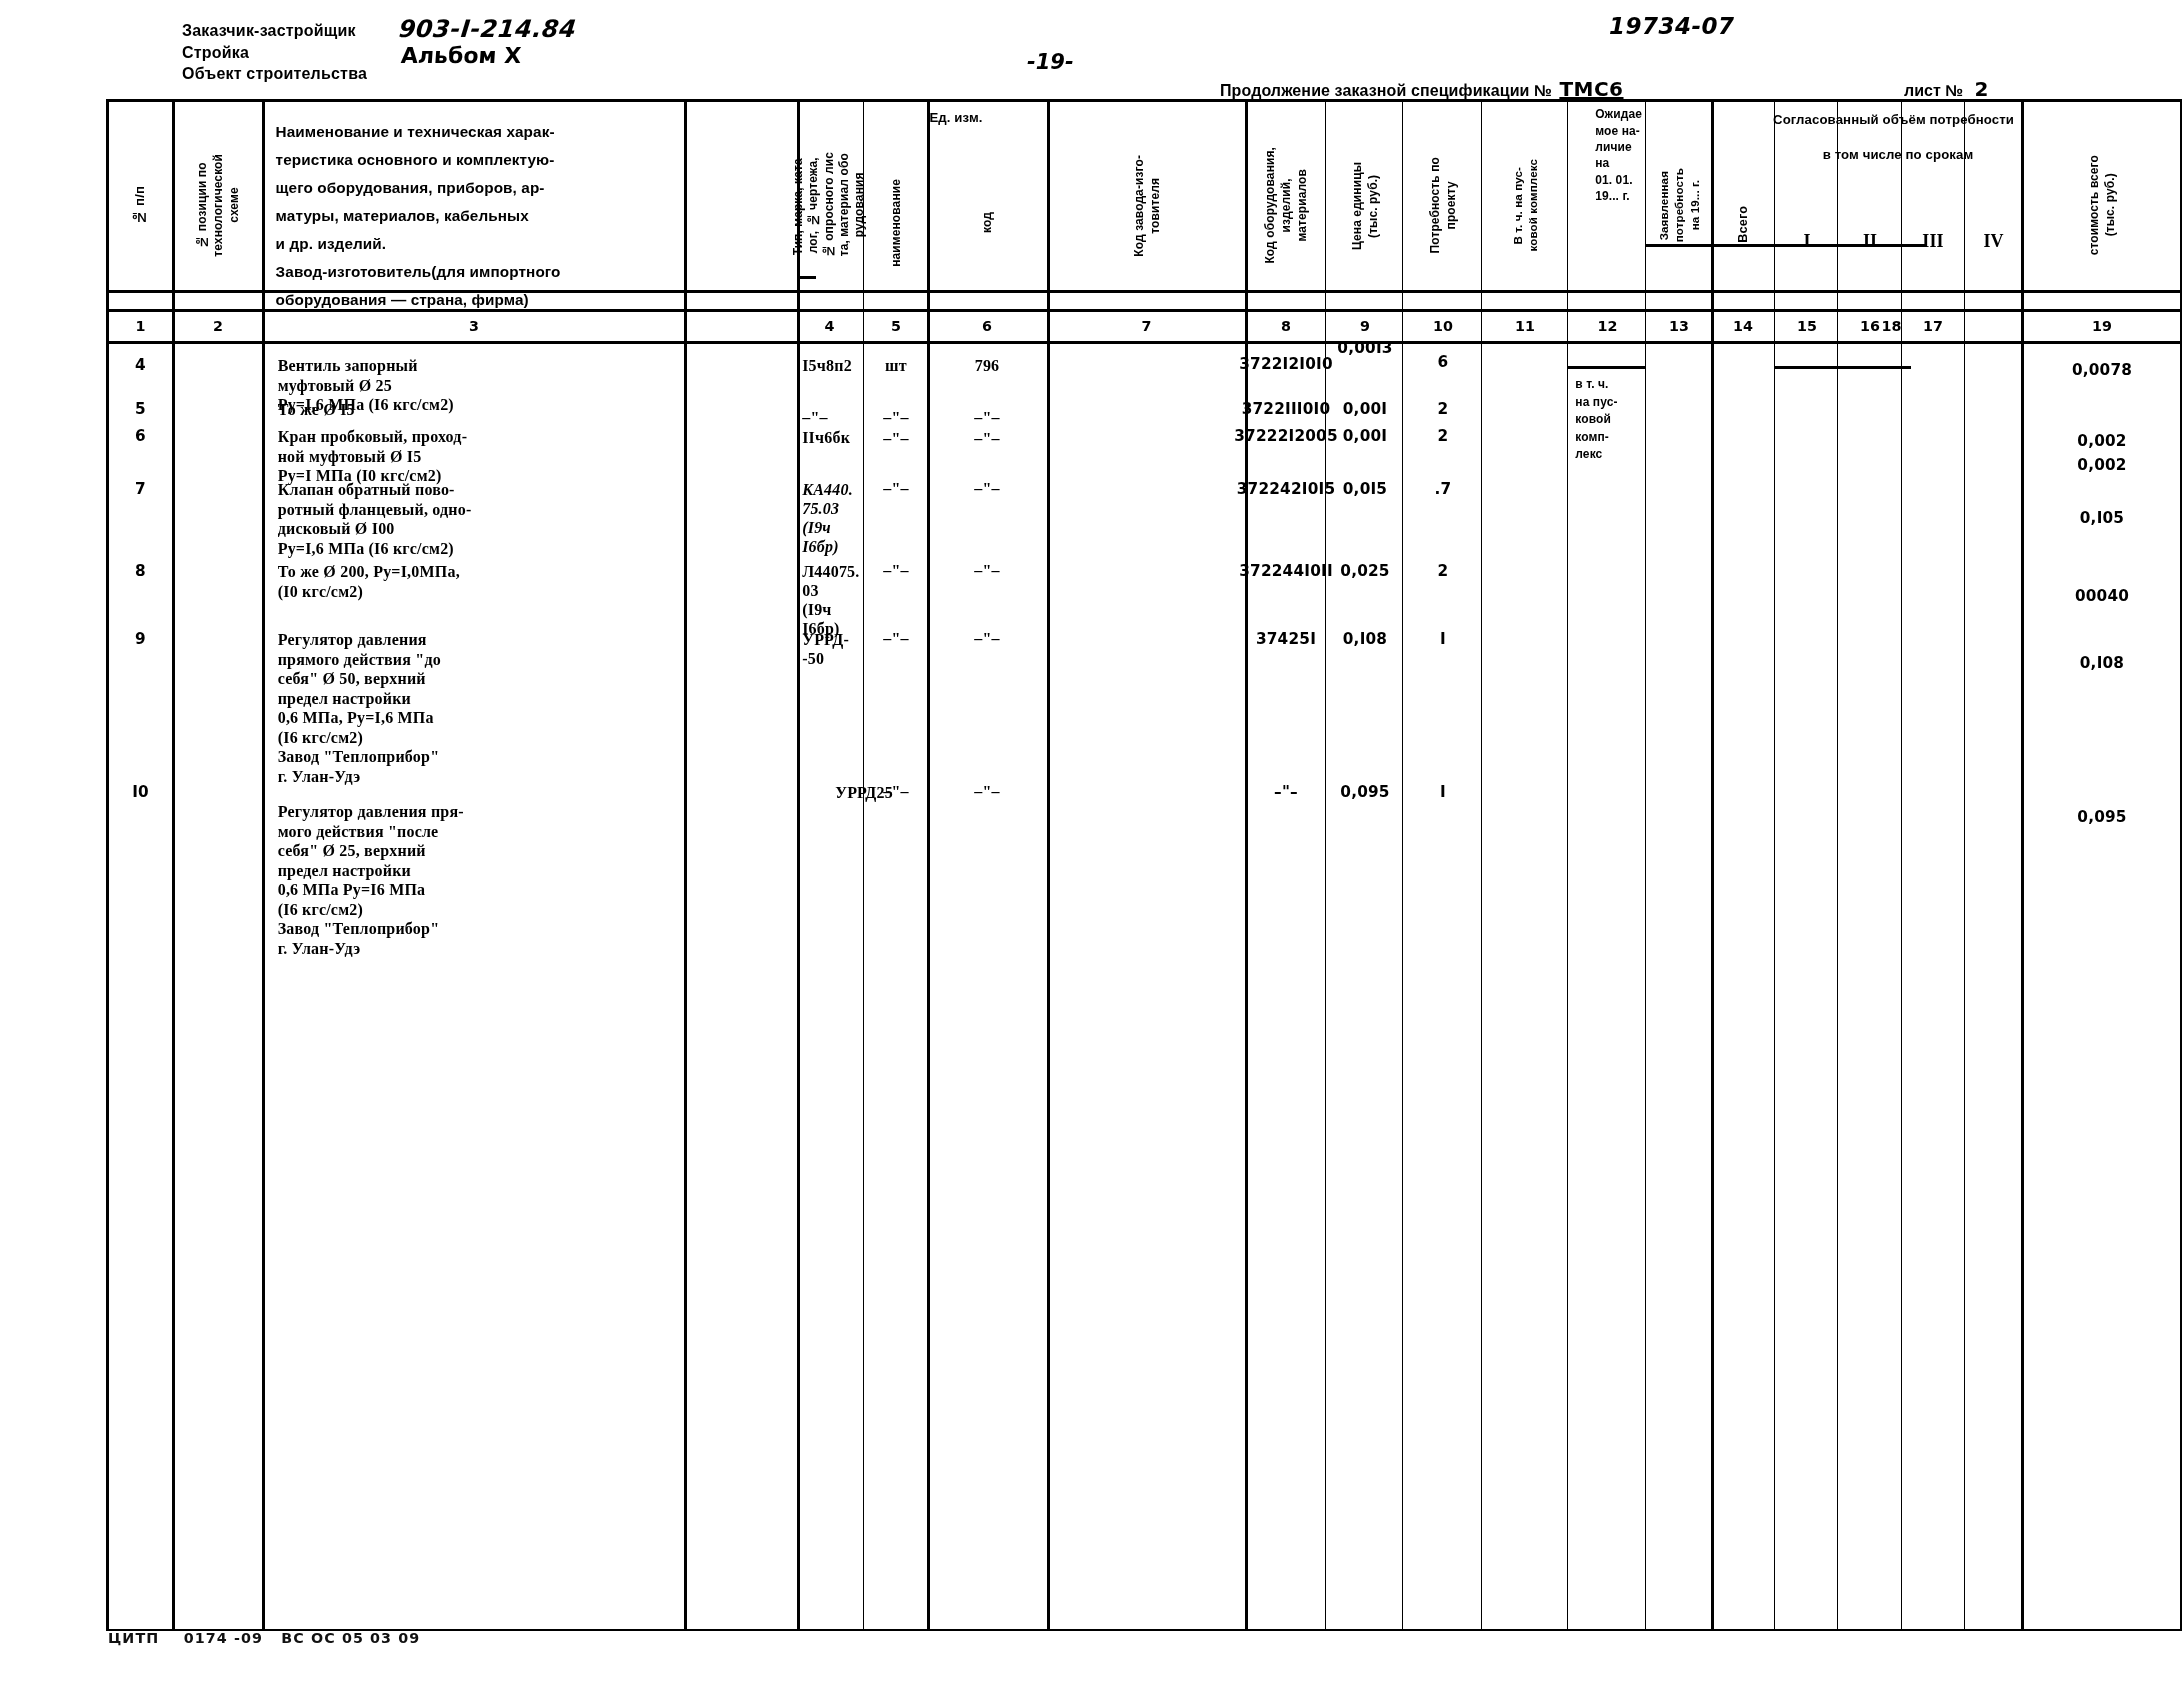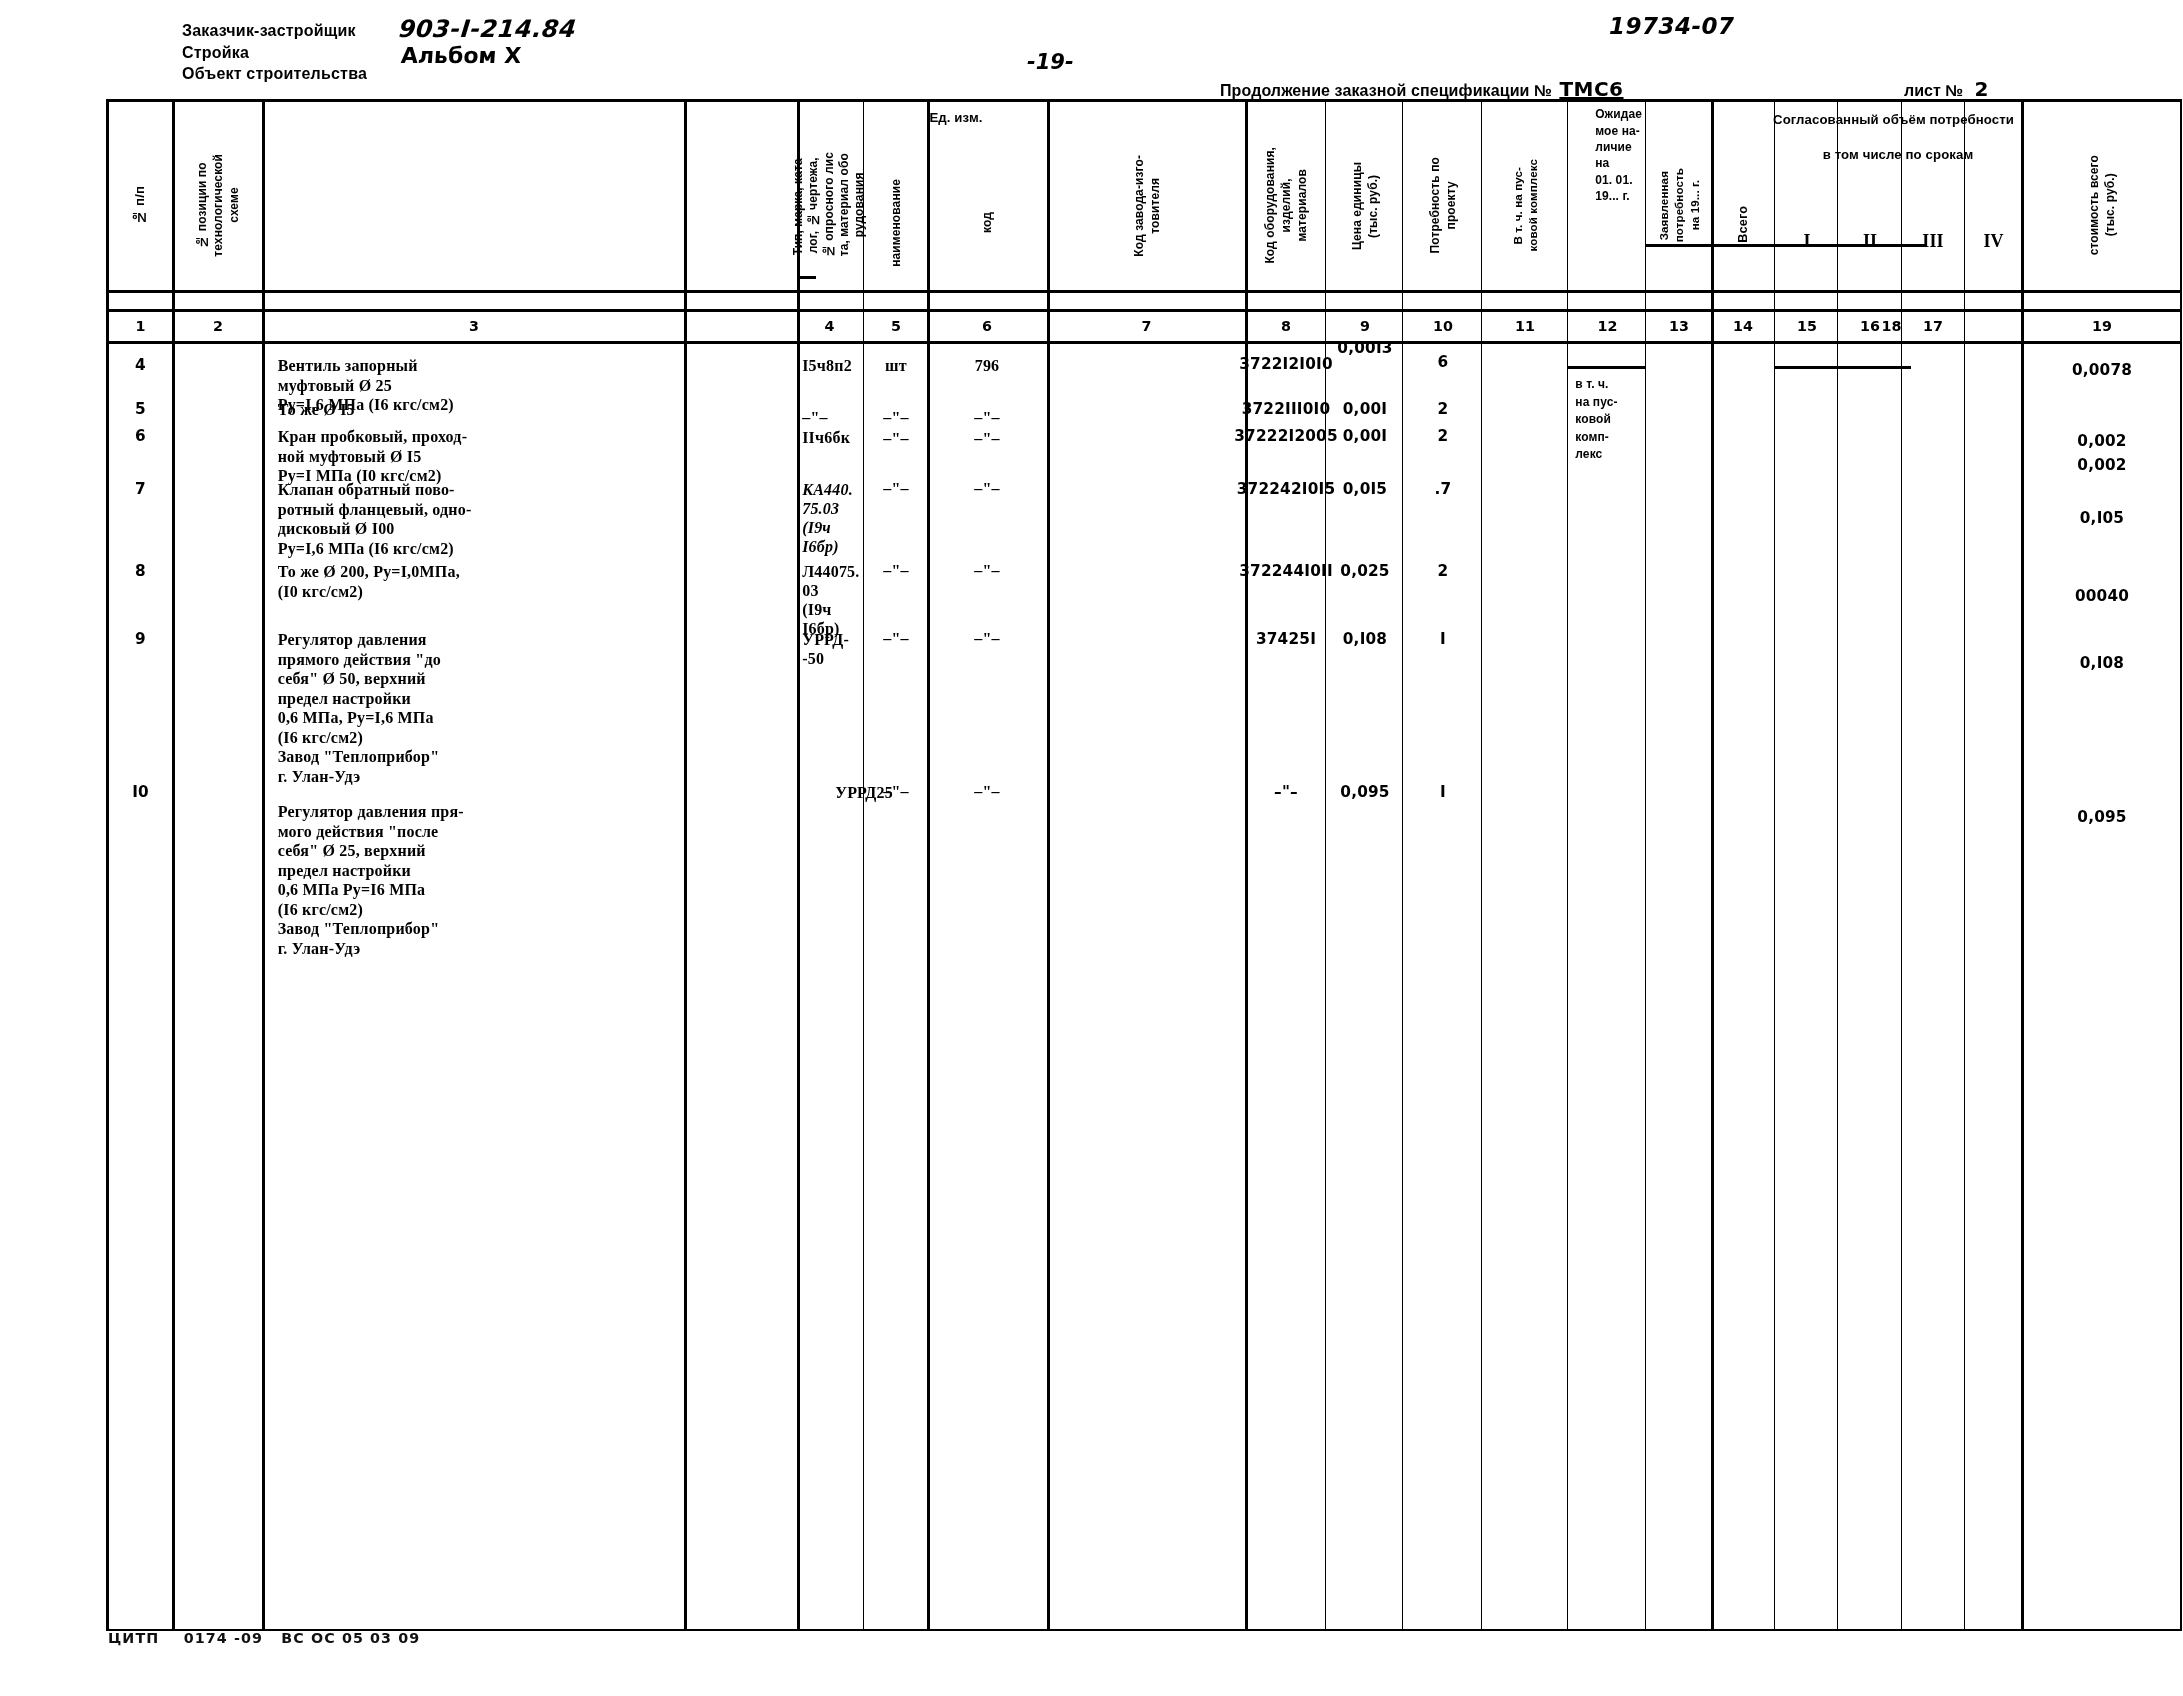--- a/index.html
+++ b/index.html
@@ -169,20 +169,29 @@
 
     <div class="hline thick" style="top:207px;left:0;right:0;border-top:0;"></div>
 
     <div class="hcell" style="left:0;top:0;width:63px;height:207px;">
       <span class="vtext">№ п/п</span>
     </div>
     <div class="hcell" style="left:65px;top:0;width:88px;height:207px;">
       <span class="vtext" style="font-size:12px;line-height:16px;">№ позиции по
 технологической
 схеме</span>
+    </div>
+    <div class="col3-head" style="left:155px;top:0;width:420px;height:207px;">
+      <span class="htext">Наименование и техническая харак-
+теристика основного и комплектую-
+щего оборудования, приборов, ар-
+матуры, материалов, кабельных
+и др. изделий.
+Завод-изготовитель(для импортного
+оборудования — страна, фирма)</span>
     </div>
     <div class="hcell" style="left:689px;top:0;width:63px;height:207px;">
       <span class="vtext" style="font-size:12px;line-height:15.3px;">Тип, марка, ката-
 лог, № чертежа,
 № опросного лис
 та, материал обо
 рудования</span>
     </div>
     <div class="hcell" style="left:756px;top:0;width:182px;height:33px;">
       <span>Ед. изм.</span>

